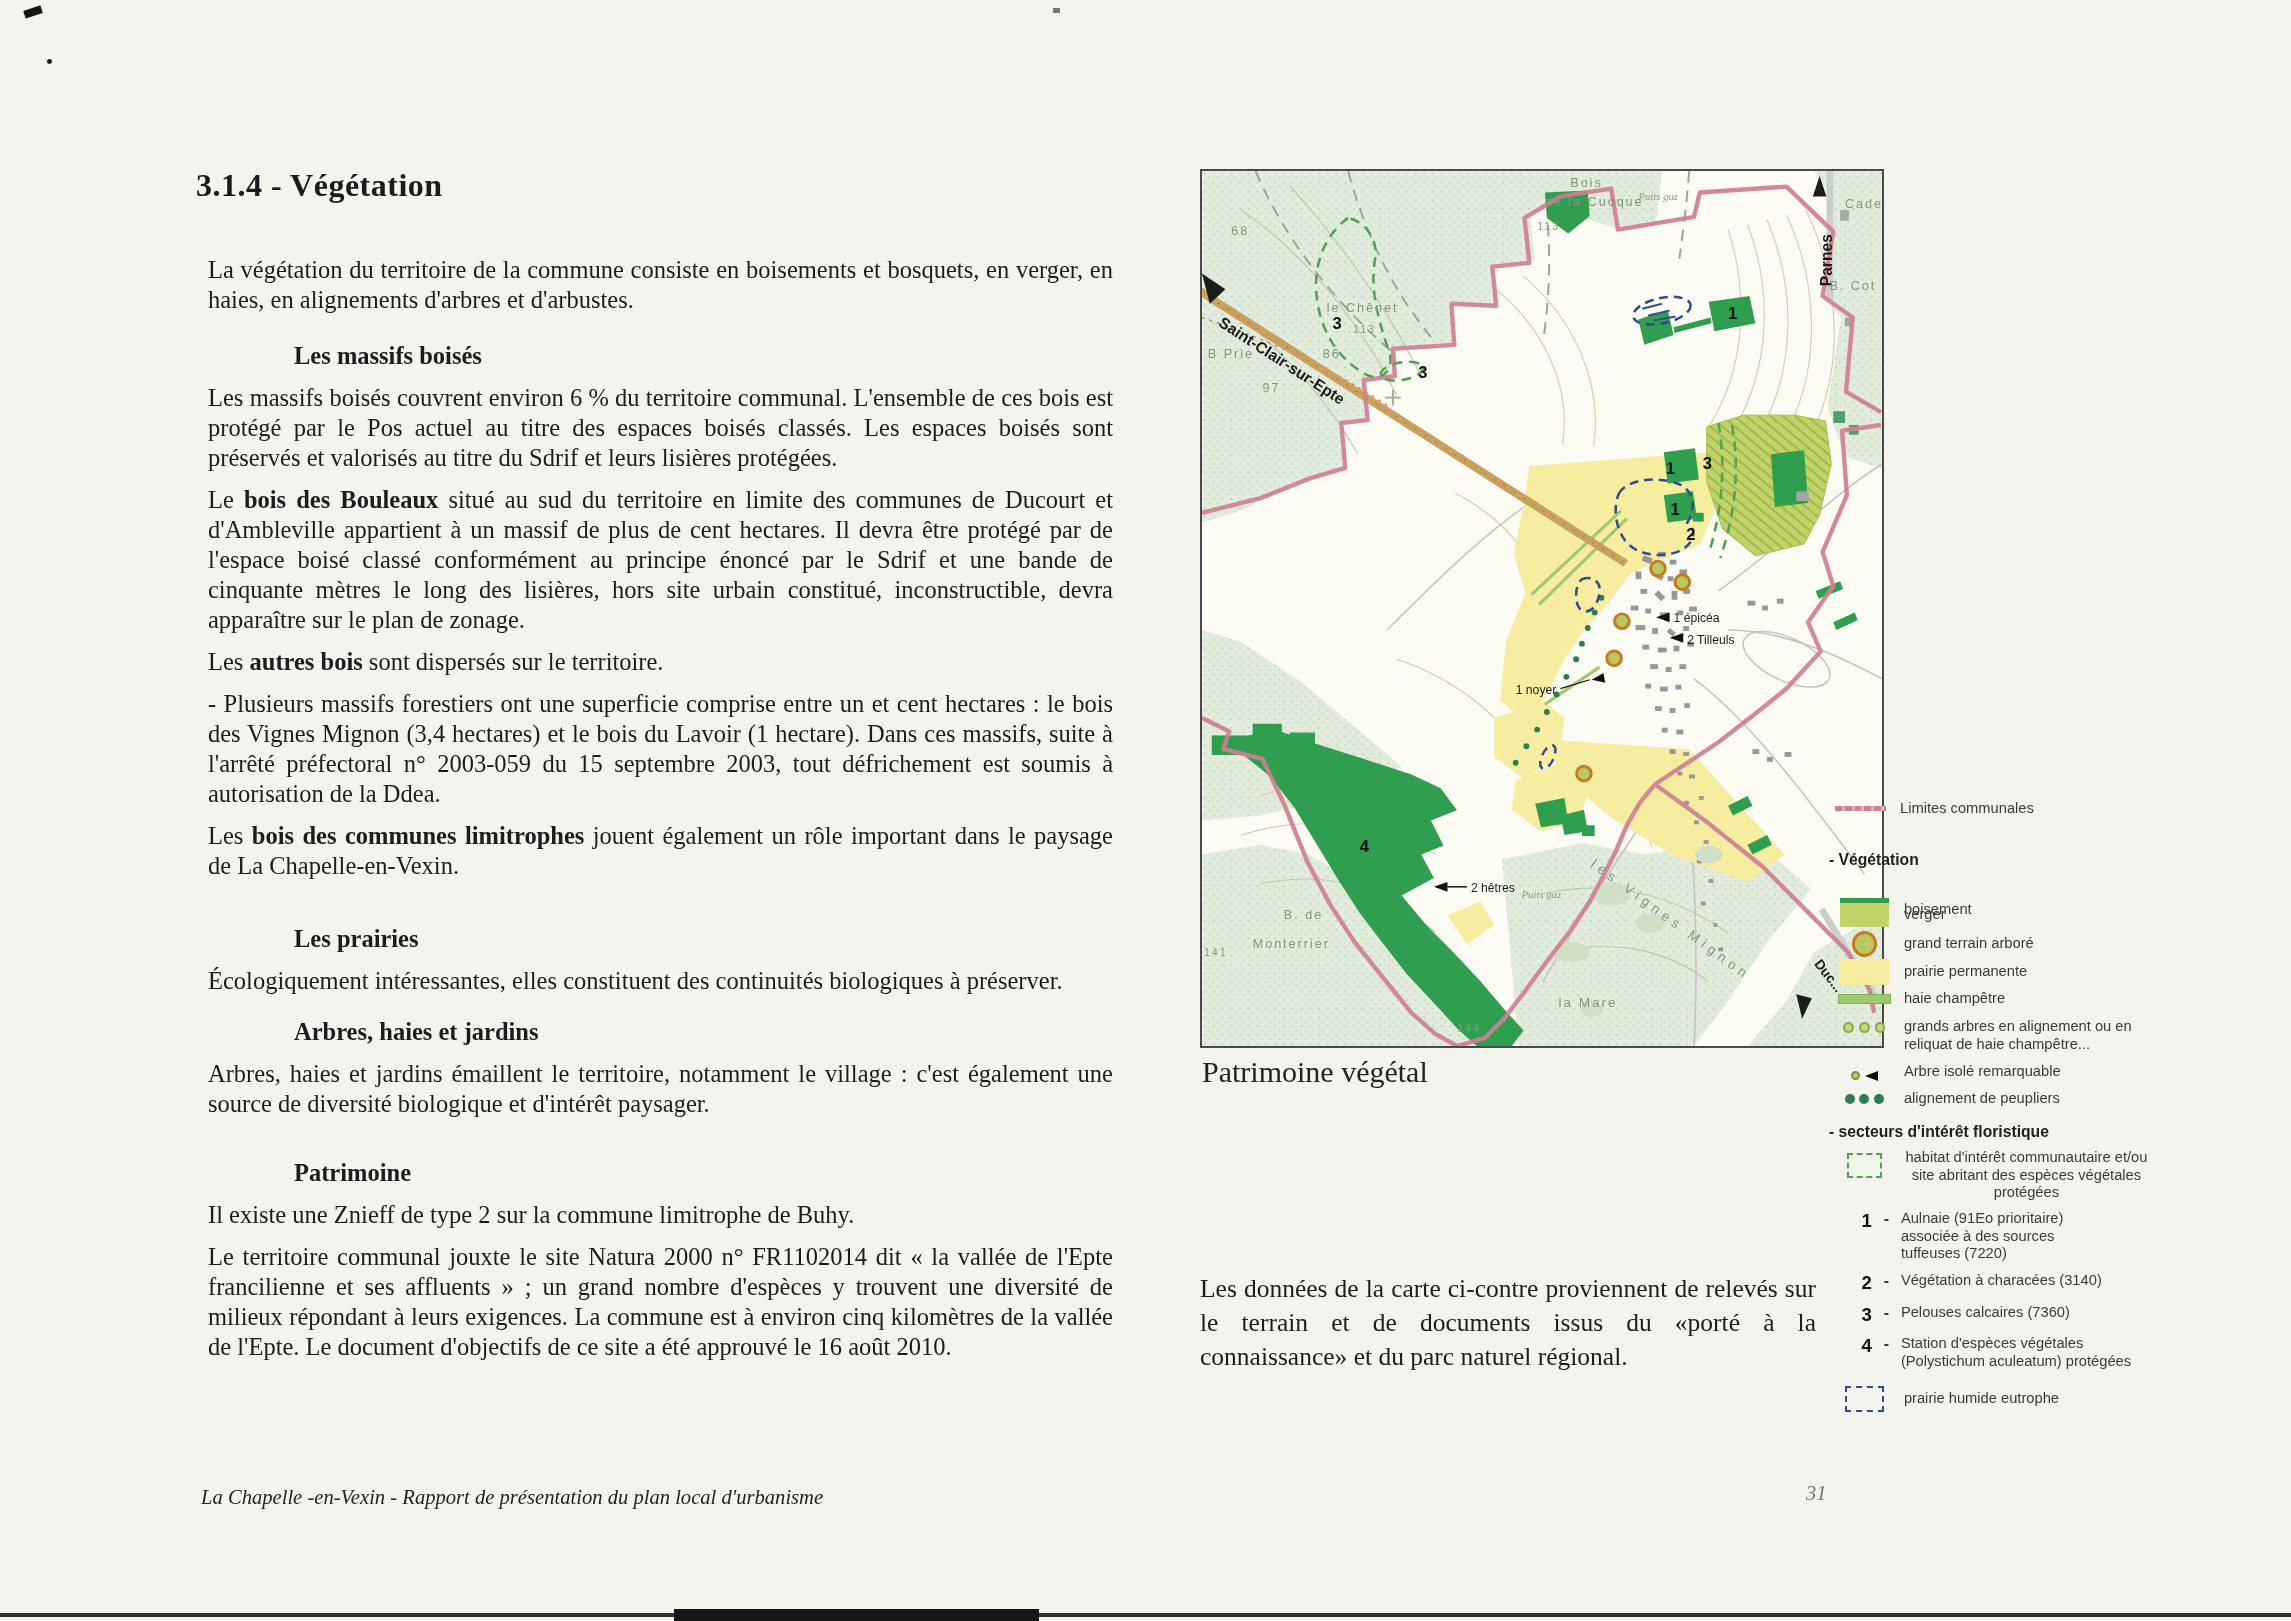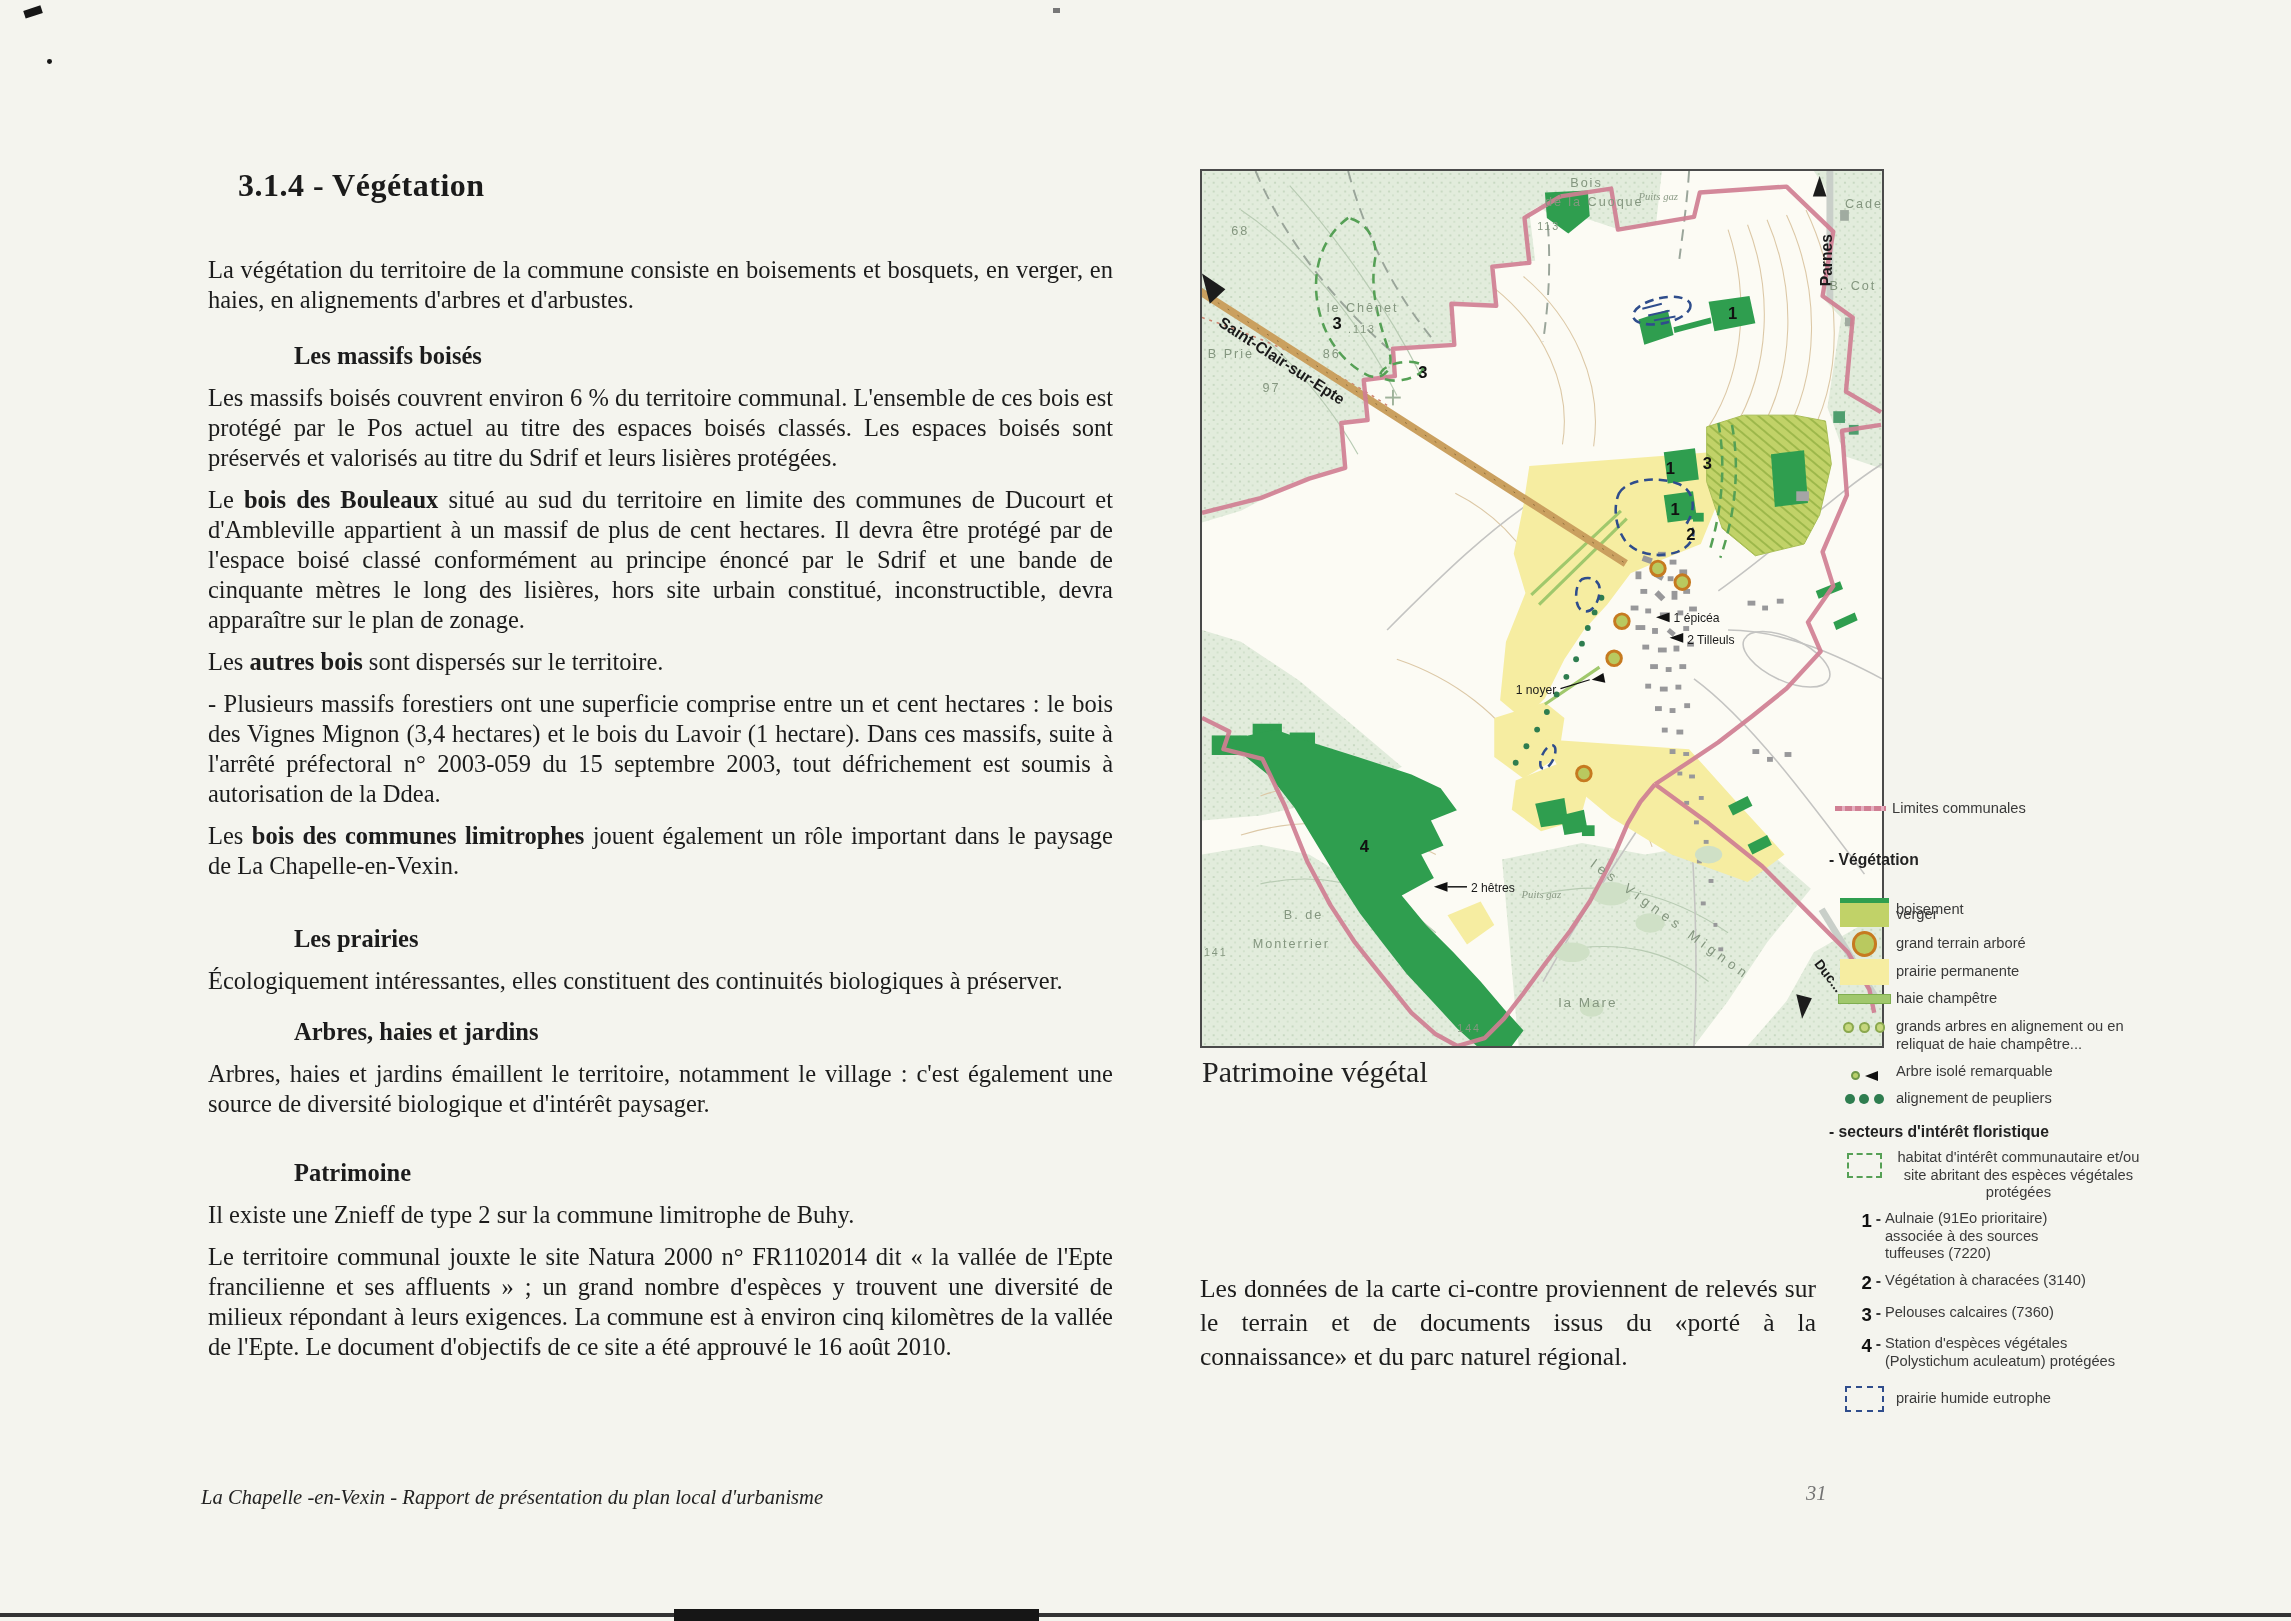--- a/index.html
+++ b/index.html
@@ -1,30 +1,30 @@
 <!DOCTYPE html>
 <html><head>
 <meta charset="utf-8">
 <style>
   html,body{margin:0;padding:0;}
   body{width:2292px;height:1621px;background:#e9e9e5;font-family:"Liberation Serif",serif;}
   #page{position:relative;width:2292px;height:1621px;background:#f4f4ee;overflow:hidden;}
   
-  #doc-title{position:absolute;left:196px;top:167px;font-size:32px;font-weight:bold;color:#1b1b1b;letter-spacing:0.5px;margin-left:42px;}
+  #doc-title{position:absolute;left:196px;top:167px;font-size:32px;font-weight:bold;color:#1b1b1b;letter-spacing:0.5px;}
   #body-col{position:absolute;left:196px;top:243px;width:929px;font-size:24.5px;line-height:30px;color:#1c1c1c;text-align:justify;}
   #body-col p{margin:12px;}
   #body-col h3{font-size:24.5px;margin:29px 0 7.8px 98px;font-weight:bold;text-align:left;}
   
   #map{position:absolute;left:1200px;top:169px;width:684px;height:879px;border:2px solid #4a4a4a;box-sizing:border-box;background:#fbfaf2;}
   #map svg{display:block;width:100%;height:100%;}
   #map-caption{position:absolute;left:1202px;top:1055px;font-size:30px;color:#222;}
   #map-note{position:absolute;left:1200px;top:1272px;width:616px;font-size:25.5px;line-height:34px;text-align:justify;color:#1c1c1c;}
   
   #legend{position:absolute;left:1829px;top:800px;width:412px;font-family:"Liberation Sans",sans-serif;color:#3a3a3a;}
-  .lg-row{position:absolute;display:flex;align-items:center;gap:0;}
+  .lg-row{position:absolute;display:flex;align-items:center;gap:8px;}
   .lg-sw{width:63px;display:flex;justify-content:center;align-items:center;flex:none;}
   .lg-tx{font-size:14.7px;line-height:17.6px;}
   .lg-head{position:absolute;left:0;font-size:15.7px;font-weight:bold;color:#222;}
   .sw-line{width:51px;height:4.9px;background:repeating-linear-gradient(90deg,#d07f93 0 6.9px,#e5afc0 6.9px 9.8px);}
   .sw-bois{width:49px;height:23.5px;background:#2f9e4f;}
   .sw-verg{width:49px;height:23.5px;background:#c1d268;}
   .sw-terr{width:25.5px;height:25.5px;border-radius:50%;background:#b9c95f;border:3.9px solid #c67a20;box-sizing:border-box;}
   .sw-prai{width:49px;height:25.5px;background:#f6eda1;}
   .sw-haie{width:51px;height:7.8px;background:#a0c86c;border:1px solid #7fae4f;}
   .dots{display:flex;gap:4.9px;}

